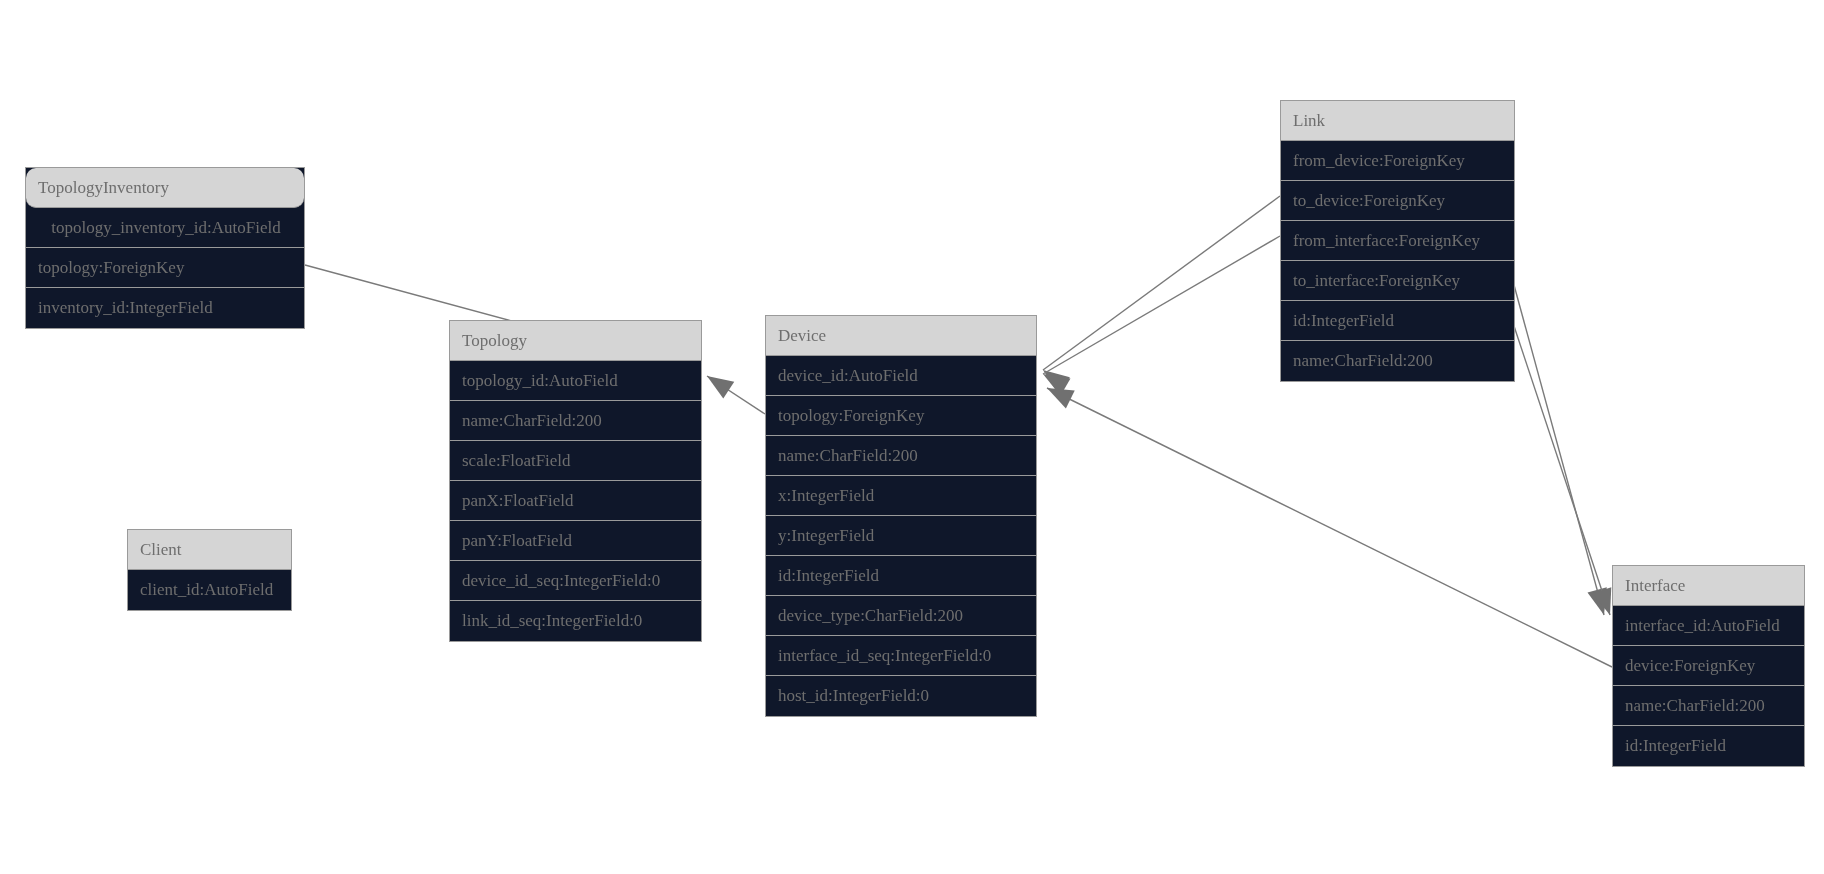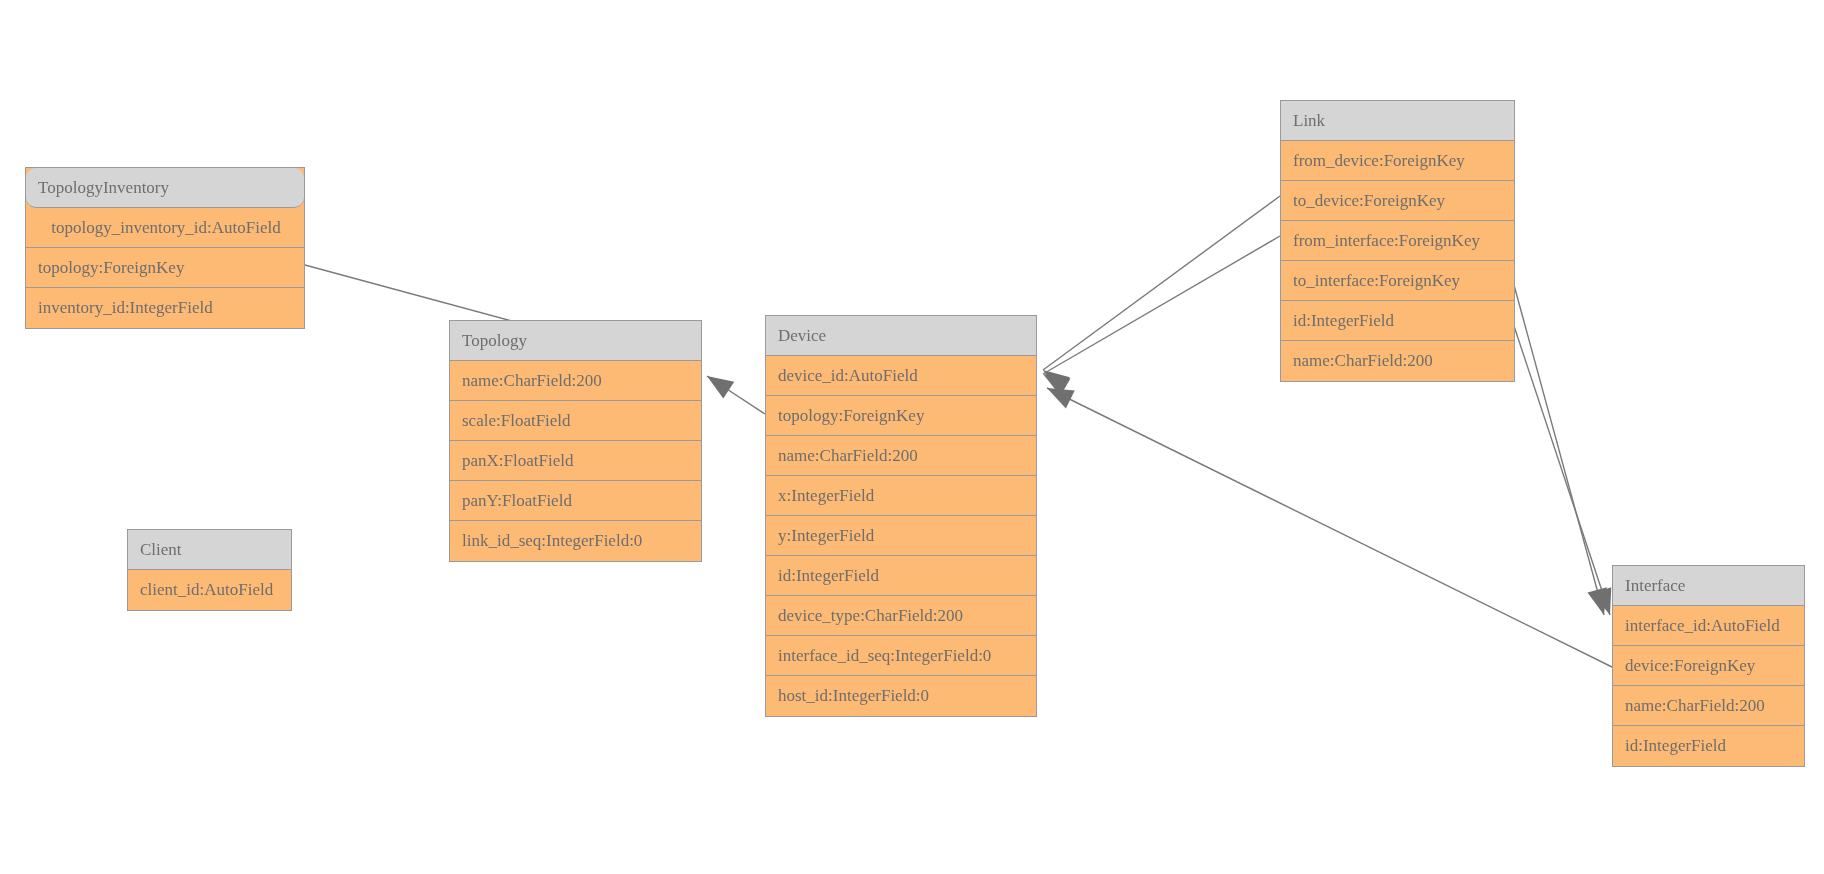--- a/index.html
+++ b/index.html
@@ -24,21 +24,21 @@
     left: 0;
     top: 0;
     width: 1824px;
     height: 874px;
     pointer-events: none;
   }
   .entity {
     position: absolute;
     box-sizing: border-box;
     border: 1px solid #9a9a9a;
-    background: #fdba74;
+    background: #0f172a;
     z-index: 2;
   }
   .entity-header {
     box-sizing: border-box;
     background: #d5d5d5;
     border-bottom: 1px solid #9a9a9a;
     color: #6e6e6e;
     font-size: 17px;
     line-height: 40px;
     height: 40px;
@@ -101,24 +101,26 @@
       </div>
       <div class="entity" style="left: 81px; top: 529px; width: 165px; border-color: rgb(154, 154, 154); margin-left: 46px;">
         <div class="entity-header" style="background: rgb(213, 213, 213); border-bottom-color: rgb(154, 154, 154); color: rgb(110, 110, 110);">Client</div>
         <ul class="entity-fields">
           <li class="entity-field" style="border-bottom-color: rgb(154, 154, 154); color: rgb(110, 110, 110);">client_id:AutoField</li>
         </ul>
       </div>
       <div class="entity" style="left: 449px; top: 320px; width: 253px; border-color: rgb(154, 154, 154);">
         <div class="entity-header" style="background: rgb(213, 213, 213); border-bottom-color: rgb(154, 154, 154); color: rgb(110, 110, 110);">Topology</div>
         <ul class="entity-fields">
+          <li class="entity-field" style="border-bottom-color: rgb(154, 154, 154); color: rgb(110, 110, 110);">topology_id:AutoField</li>
           <li class="entity-field" style="border-bottom-color: rgb(154, 154, 154); color: rgb(110, 110, 110);">name:CharField:200</li>
           <li class="entity-field" style="border-bottom-color: rgb(154, 154, 154); color: rgb(110, 110, 110);">scale:FloatField</li>
           <li class="entity-field" style="border-bottom-color: rgb(154, 154, 154); color: rgb(110, 110, 110);">panX:FloatField</li>
           <li class="entity-field" style="border-bottom-color: rgb(154, 154, 154); color: rgb(110, 110, 110);">panY:FloatField</li>
+          <li class="entity-field" style="border-bottom-color: rgb(154, 154, 154); color: rgb(110, 110, 110);">device_id_seq:IntegerField:0</li>
           <li class="entity-field" style="border-bottom-color: rgb(154, 154, 154); color: rgb(110, 110, 110);">link_id_seq:IntegerField:0</li>
         </ul>
       </div>
       <div class="entity" style="left: 765px; top: 315px; width: 272px; border-color: rgb(154, 154, 154);">
         <div class="entity-header" style="background: rgb(213, 213, 213); border-bottom-color: rgb(154, 154, 154); color: rgb(110, 110, 110);">Device</div>
         <ul class="entity-fields">
           <li class="entity-field" style="border-bottom-color: rgb(154, 154, 154); color: rgb(110, 110, 110);">device_id:AutoField</li>
           <li class="entity-field" style="border-bottom-color: rgb(154, 154, 154); color: rgb(110, 110, 110);">topology:ForeignKey</li>
           <li class="entity-field" style="border-bottom-color: rgb(154, 154, 154); color: rgb(110, 110, 110);">name:CharField:200</li>
           <li class="entity-field" style="border-bottom-color: rgb(154, 154, 154); color: rgb(110, 110, 110);">x:IntegerField</li>

